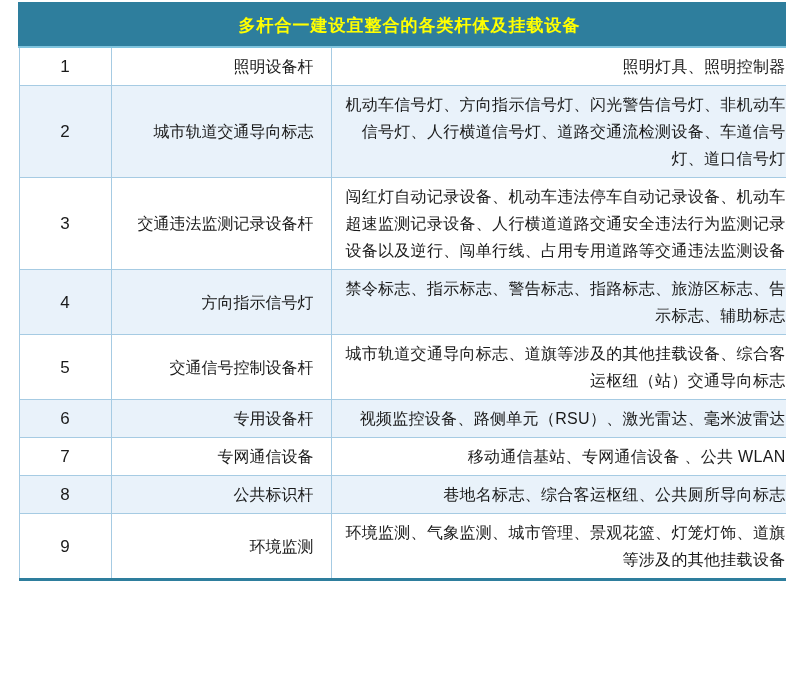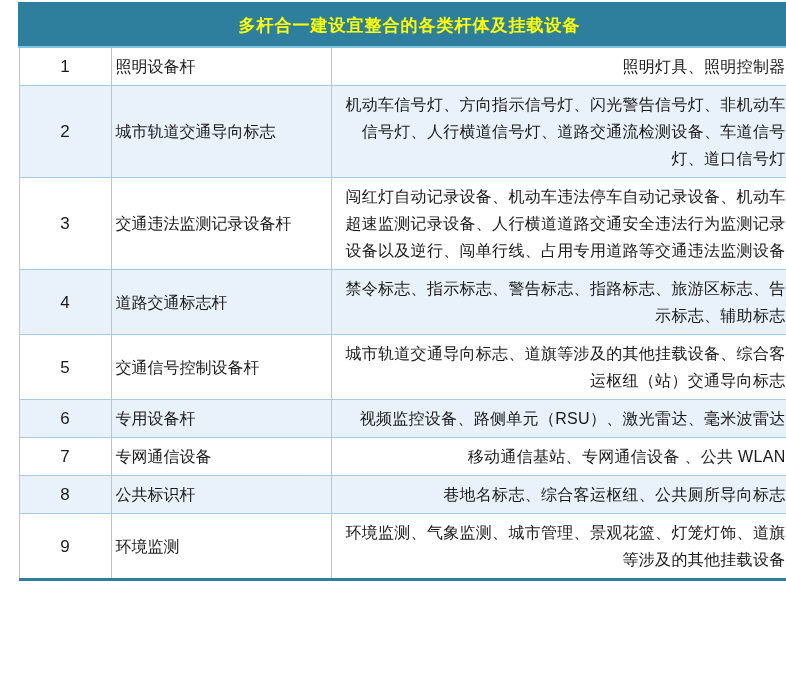--- a/index.html
+++ b/index.html
@@ -63,22 +63,22 @@
   }
   tbody tr:nth-child(even) td {
     background: var(--row-alt-bg, #E9F2FA);
   }
   td.col-no {
     text-align: center;
     padding: 5px 2px;
     font-size: 17px;
   }
   td.col-pole {
-    text-align: left;
-    padding: 5px 4px;
+    text-align: right;
+    padding: 5px 17px;
   }
   td.col-devices {
     text-align: right;
     padding: 5px 14px 5px 10px;
     letter-spacing: 0.3px;
     word-break: break-all;
   }
 </style>
 </head>
 <body>
@@ -106,21 +106,21 @@
     <td class="col-pole">城市轨道交通导向标志</td>
     <td class="col-devices">机动车信号灯、方向指示信号灯、闪光警告信号灯、非机动车信号灯、人行横道信号灯、道路交通流检测设备、车道信号灯、道口信号灯</td>
   </tr>
         <tr>
     <td class="col-no">3</td>
     <td class="col-pole">交通违法监测记录设备杆</td>
     <td class="col-devices">闯红灯自动记录设备、机动车违法停车自动记录设备、机动车超速监测记录设备、人行横道道路交通安全违法行为监测记录设备以及逆行、闯单行线、占用专用道路等交通违法监测设备</td>
   </tr>
         <tr>
     <td class="col-no">4</td>
-    <td class="col-pole">道路交通标志杆</td>
+    <td class="col-pole">方向指示信号灯</td>
     <td class="col-devices">禁令标志、指示标志、警告标志、指路标志、旅游区标志、告示标志、辅助标志</td>
   </tr>
         <tr>
     <td class="col-no">5</td>
     <td class="col-pole">交通信号控制设备杆</td>
     <td class="col-devices">城市轨道交通导向标志、道旗等涉及的其他挂载设备、综合客运枢纽（站）交通导向标志</td>
   </tr>
         <tr>
     <td class="col-no">6</td>
     <td class="col-pole">专用设备杆</td>

